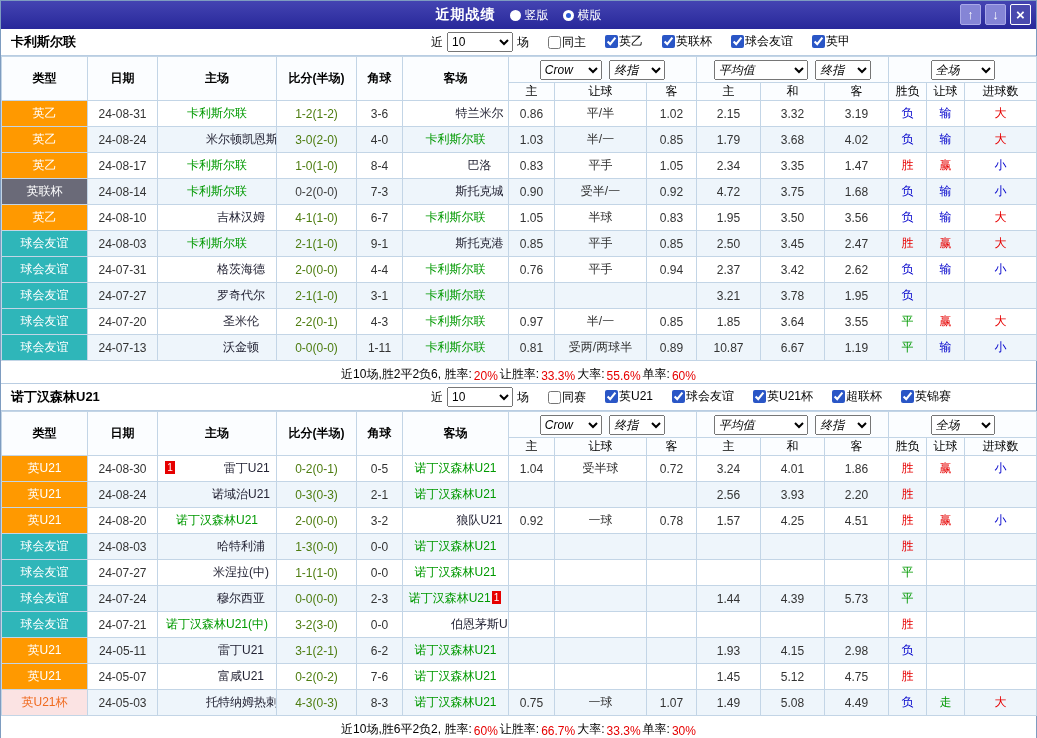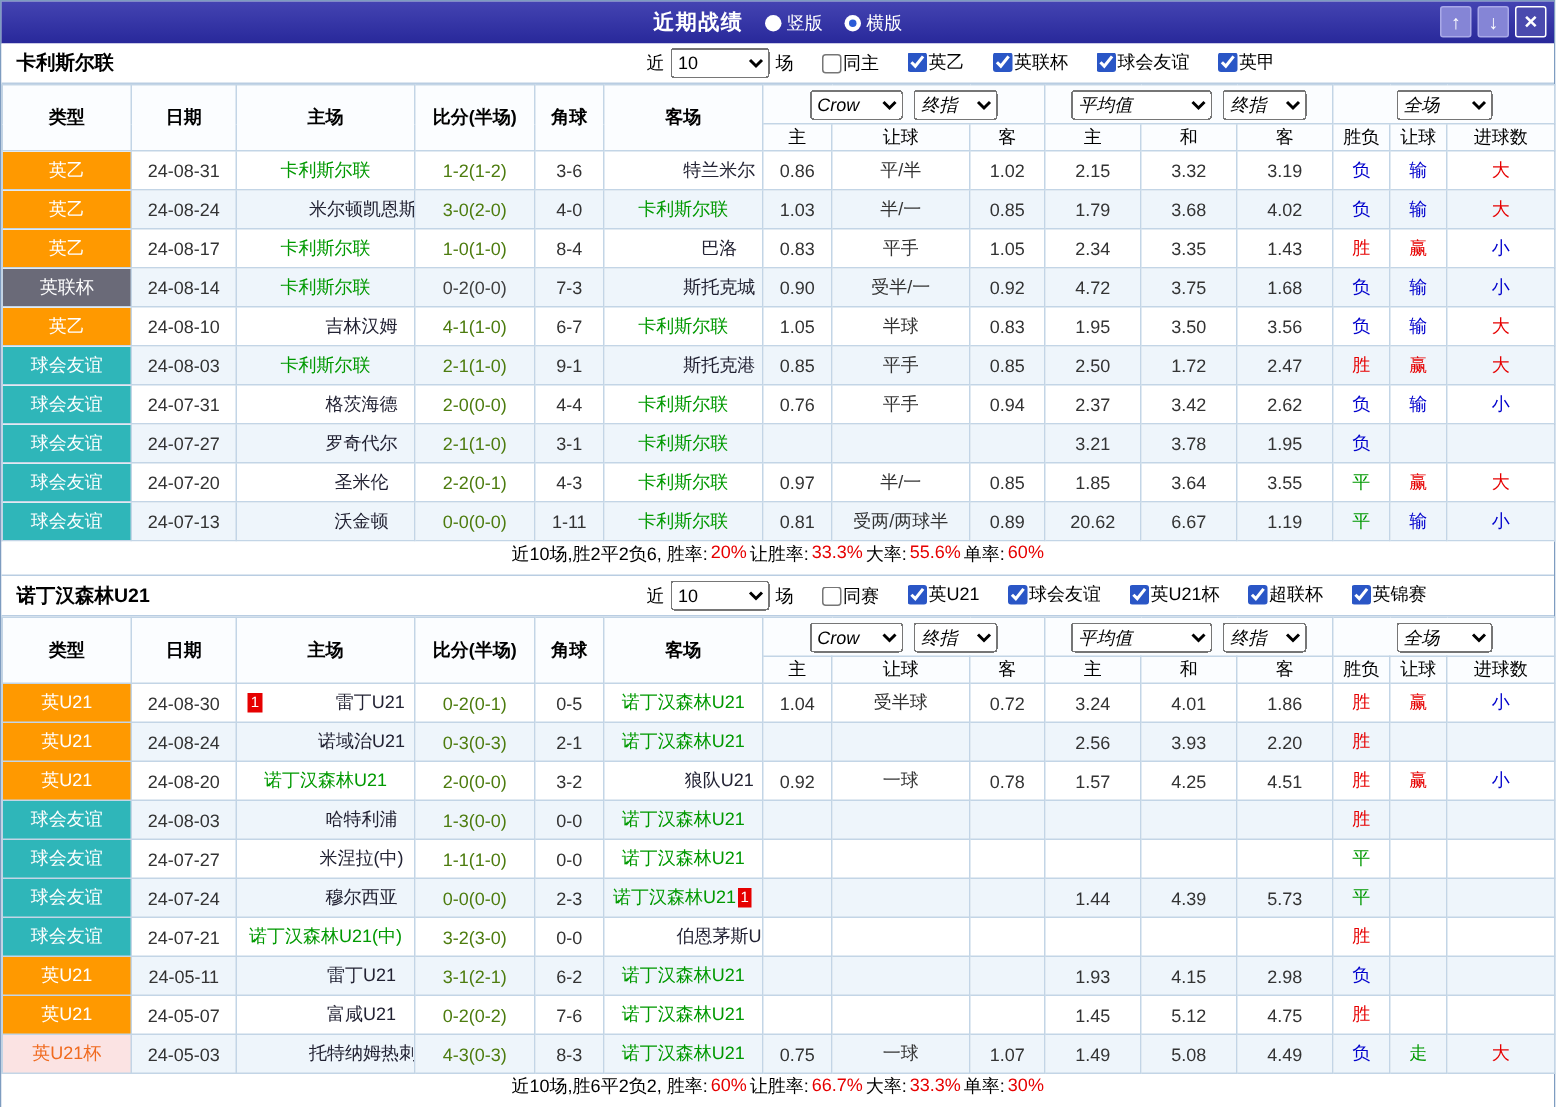--- a/index.html
+++ b/index.html
@@ -51,21 +51,21 @@
 
   .focus { color:#009900; }
   .team  { color:#223;padding-left:48px; }
   .c-red   { color:#e60000; }
   .c-blue  { color:#0000cc; }
   .c-green { color:#009900; }
   .score-red  { color:#4d7c0f; }
   .score-blue { color:#404040; }
   .badge { display:inline-block; background:#e60000; color:#fff; font-size:10px; line-height:13px; padding:0 2px; margin:0 1px; vertical-align:1px; }
 
-  .summary { height:23px; display:flex; align-items:flex-start; justify-content:center; border-bottom:1px solid #b9cde2; font-size:12px; color:#000; background:#fff; }
+  .summary { height:23px; display:flex; align-items:flex-end; justify-content:center; border-bottom:1px solid #b9cde2; font-size:12px; color:#000; background:#fff; }
   .summary span { margin:0 1px; }
 </style>
 </head>
 <body>
 
 <div class="wrap">
 
   <div class="titlebar">
     <div class="tb-center">
       <span class="title">近期战绩</span>
@@ -201,21 +201,21 @@
             <td>24-08-17</td>
             <td><span class="focus">卡利斯尔联</span></td>
             <td class="score-red">1-0(1-0)</td>
             <td>8-4</td>
             <td><span class="team">巴洛</span></td>
             <td>0.83</td>
             <td>平手</td>
             <td>1.05</td>
             <td>2.34</td>
             <td>3.35</td>
-            <td>1.43</td>
+            <td>1.47</td>
             <td class="c-red">胜</td>
             <td class="c-red">赢</td>
             <td class="c-blue">小</td>
           </tr>
           <tr>
             <td class="type-cell t-gray">英联杯</td>
             <td>24-08-14</td>
             <td><span class="focus">卡利斯尔联</span></td>
             <td class="score-blue">0-2(0-0)</td>
             <td>7-3</td>
@@ -251,21 +251,21 @@
             <td class="type-cell t-teal">球会友谊</td>
             <td>24-08-03</td>
             <td><span class="focus">卡利斯尔联</span></td>
             <td class="score-red">2-1(1-0)</td>
             <td>9-1</td>
             <td><span class="team">斯托克港</span></td>
             <td>0.85</td>
             <td>平手</td>
             <td>0.85</td>
             <td>2.50</td>
-            <td>1.72</td>
+            <td>3.45</td>
             <td>2.47</td>
             <td class="c-red">胜</td>
             <td class="c-red">赢</td>
             <td class="c-red">大</td>
           </tr>
           <tr>
             <td class="type-cell t-teal">球会友谊</td>
             <td>24-07-31</td>
             <td><span class="team">格茨海德</span></td>
             <td class="score-red">2-0(0-0)</td>
@@ -318,21 +318,21 @@
           <tr>
             <td class="type-cell t-teal">球会友谊</td>
             <td>24-07-13</td>
             <td><span class="team">沃金顿</span></td>
             <td class="score-red">0-0(0-0)</td>
             <td>1-11</td>
             <td><span class="focus">卡利斯尔联</span></td>
             <td>0.81</td>
             <td>受两/两球半</td>
             <td>0.89</td>
-            <td>20.62</td>
+            <td>10.87</td>
             <td>6.67</td>
             <td>1.19</td>
             <td class="c-green">平</td>
             <td class="c-blue">输</td>
             <td class="c-blue">小</td>
           </tr>
         </tbody>
     </table>
     <div class="summary">
         <span>近10场,胜2平2负6, 胜率:</span>

